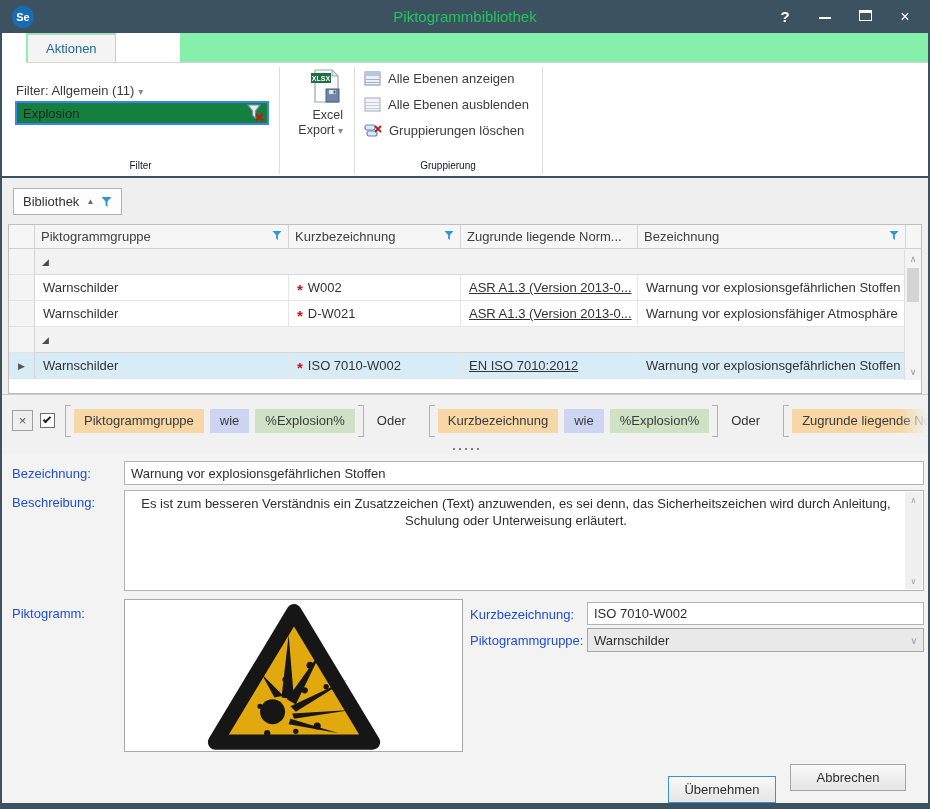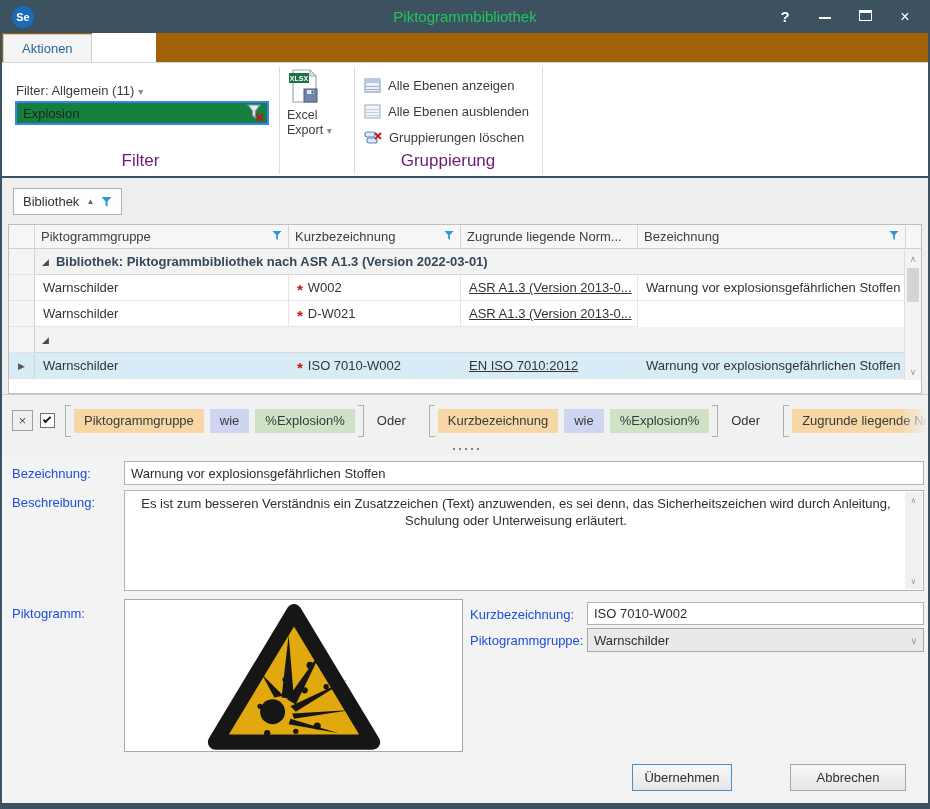--- a/index.html
+++ b/index.html
@@ -14,41 +14,41 @@
           display:flex; align-items:center; justify-content:center; margin-left:10px; }
   .title { position:absolute; left:0; right:0; text-align:center; color:#22c55e; font-size:15px; }
   .tb-btns { margin-left:auto; display:flex; align-items:center; gap:22px; padding-right:14px; position:relative; z-index:2; }
   .tb-btn { color:#fff; width:18px; text-align:center; cursor:default; }
   .tb-btn.help { font-size:15px; font-weight:bold; }
   .glyph-min { display:inline-block; width:12px; height:2px; background:#fff; margin-bottom:2px; }
   .glyph-max { display:inline-block; width:13px; height:11px; border:1px solid #fff; border-top:3px solid #fff; background:transparent; }
   .tb-btn.close { font-size:16px; }
 
   
-  .tabstrip { height:40px; background:#a16207; border-bottom:1px solid #d6d6d6; display:flex; align-items:flex-end; flex:0 0 29px; }
+  .tabstrip { height:40px; background:#86efac; border-bottom:1px solid #d6d6d6; display:flex; align-items:flex-end; flex:0 0 29px;margin-left:24px; }
   .tab { height:28px; line-height:28px; padding:0 18px; font-size:13px; }
   .tab.active { background:#f4f4f4; border:1px solid #cdcdcd; border-bottom:none; color:#2366a0; margin-left:1px; }
   .tab.blank { background:#ffffff; width:64px; height:29px; }
 
   
   .ribbon { height:113px; background:#fff; position:relative; flex:0 0 113px; }
   .vsep { position:absolute; top:4px; bottom:2px; width:1px; background:#dcdcdc; }
   .vsep.s1 { left:277px; } .vsep.s2 { left:352px; } .vsep.s3 { left:540px; }
   .filter-label-row { position:absolute; left:14px; top:20px; color:#3c3c3c; cursor:default; }
   .filter-label-row .caret { color:#8a8a8a; font-size:10px; margin-left:4px; }
   .searchbox { position:absolute; left:13px; top:38px; width:254px; height:24px; background:#15803d; border:2px solid #3b82f6;
                display:flex; align-items:center; }
   .search-text { padding-left:6px; flex:1; color:#222; }
   .clearfilter { width:20px; height:20px; position:relative; margin-right:2px; }
-  .gcaption { position:absolute; bottom:5px; text-align:center; color:#701a75; font-size:17px; }
+  .gcaption { position:absolute; bottom:5px; text-align:center; color:#0f172a; font-size:10px; }
   .gcaption.f { left:0; width:277px; }
   .gcaption.g { left:352px; width:188px; }
-  .excel-btn { position:absolute; left:285px; top:6px; width:68px; text-align:left; cursor:default; }
+  .excel-btn { position:absolute; left:273px; top:6px; width:68px; text-align:right; cursor:default; }
   .excel-btn .cap { font-size:12.5px; line-height:15px; color:#3c3c3c; }
-  .grp-item { position:absolute; left:362px; display:flex; align-items:flex-end; gap:7px; height:22px; color:#3c3c3c; cursor:default; }
+  .grp-item { position:absolute; left:362px; display:flex; align-items:flex-start; gap:7px; height:22px; color:#3c3c3c; cursor:default; }
   .grp-item.i0 { top:8px; } .grp-item.i1 { top:34px; } .grp-item.i2 { top:60px; }
 
   .dark-div { height:2px; background:#3d5260; flex:0 0 2px; }
 
   
   .grid-wrap { height:216px; background:#efefef; padding:0 6px; flex:0 0 216px; }
   .gpanel { height:46px; position:relative; }
   .gchip { position:absolute; left:5px; top:10px; height:27px; background:#fdfdfd; border:1px solid #b2b2b2;
            display:flex; align-items:center; gap:7px; padding:0 9px; color:#333; }
   .gchip .sort { font-size:8px; color:#666; }
@@ -111,21 +111,21 @@
   .beschr-scroll .sbtn { height:16px; font-size:8px; }
   .pikto-box { position:absolute; left:122px; top:145px; width:339px; height:153px; background:#fff; border:1px solid #a9a9a9;
                display:flex; align-items:flex-end; justify-content:center; }
   .in-kurz { left:585px; top:148px; width:337px; height:23px; }
   .combo { position:absolute; left:585px; top:174px; width:337px; height:24px; background:#e9e9e9; border:1px solid #a8a8a8;
            display:flex; align-items:center; }
   .combo .val { padding-left:6px; flex:1; color:#2e2e2e; }
   .combo .dd { width:18px; text-align:center; color:#99a1a9; font-size:10px; }
   .btn { position:absolute; top:310px; height:27px; background:linear-gradient(#f9f9f9,#e5e5e5); border:1px solid #a6a6a6;
          display:flex; align-items:center; justify-content:center; color:#2e2e2e; cursor:default; }
-  .btn.apply { left:630px; width:100px; border:1px solid #3f8fd6; }
+  .btn.apply { left:666px; width:108px; border:1px solid #3f8fd6;margin-top:12px; }
   .btn.cancel { left:788px; width:116px; }
 </style>
 </head>
 <body>
 
 <div class="window">
  <div class="win-inner">
 
   <div class="titlebar">
     <div class="logo">
@@ -249,21 +249,20 @@
                   <path d="M0.5,1 L10.5,1 L6.5,5.5 L6.5,11 L4.5,9.2 L4.5,5.5 Z" fill="#2f96d8"></path>
                 </svg></span>
         </div>
         <div class="hcell hcorner"></div>
       </div>
 
       <div class="grow">
         <div class="gut"></div>
         <div class="gbody">
               <span class="exp">◢</span>
-              <span>Bibliothek: Piktogrammbibliothek nach ASR A1.3 (Version 2022-03-01)</span>
             </div>
       </div>
 
       <div class="drow">
         <div class="gut"></div>
         <div class="cell cc0">Warnschilder</div>
         <div class="cell cc1">
               <span class="red-ast">*</span>
               <span>W002</span>
             </div>
@@ -272,20 +271,21 @@
       </div>
 
       <div class="drow">
         <div class="gut"></div>
         <div class="cell cc0">Warnschilder</div>
         <div class="cell cc1">
               <span class="red-ast">*</span>
               <span>D-W021</span>
             </div>
         <div class="cell cc2">ASR A1.3 (Version 2013-0...</div>
+        <div class="cell cc3">Warnung vor explosionsfähiger Atmosphäre</div>
       </div>
 
       <div class="grow">
         <div class="gut"></div>
         <div class="gbody">
               <span class="exp">◢</span>
             </div>
       </div>
 
       <div class="drow sel">

